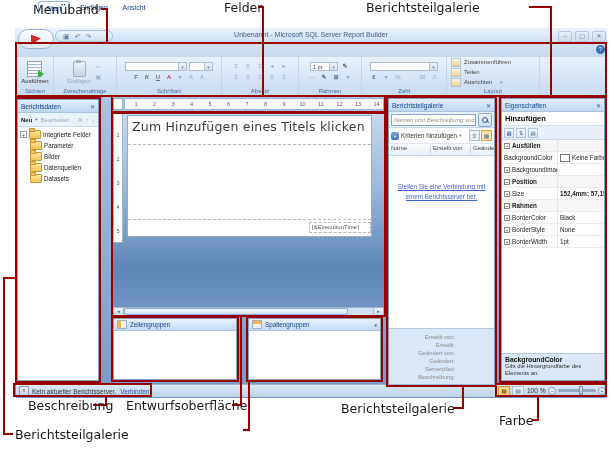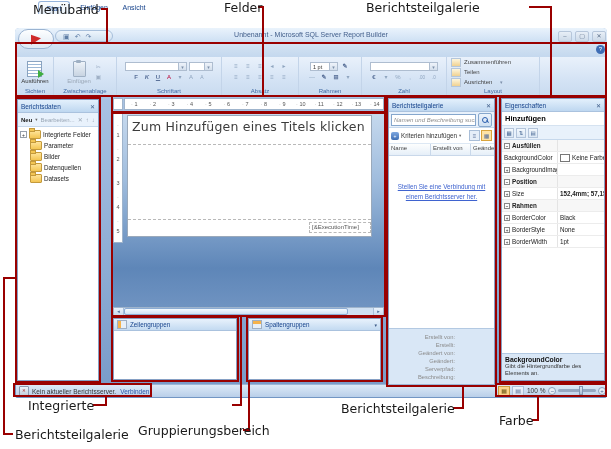--- a/index.html
+++ b/index.html
@@ -539,19 +539,19 @@
   <div class="rline" style="left:462px;top:386px;width:2px;height:23px;"></div>
   <div class="rline" style="left:532px;top:419px;width:7px;height:2px;"></div>
   <div class="rline" style="left:537px;top:396px;width:2px;height:25px;"></div>
   <div class="rline" style="left:3px;top:277px;width:2px;height:158px;"></div>
   <div class="rline" style="left:3px;top:277px;width:12px;height:2px;"></div>
   <div class="rline" style="left:3px;top:433px;width:10px;height:2px;"></div>
 
   <div class="callout" style="left:33px;top:2px;">Menüband</div>
   <div class="callout" style="left:224px;top:0px;">Felder</div>
   <div class="callout" style="left:366px;top:0px;">Berichtsteilgalerie</div>
-  <div class="callout" style="left:28px;top:398px;">Integrierte</div>
+  <div class="callout" style="left:28px;top:398px;">Beschreibung</div>
+  <div class="callout" style="left:126px;top:398px;">Entwurfsoberfläche</div>
   <div class="callout" style="left:341px;top:401px;">Berichtsteilgalerie</div>
   <div class="callout" style="left:499px;top:413px;">Farbe</div>
-  <div class="callout" style="left:138px;top:423px;">Gruppierungsbereich</div>
   <div class="callout" style="left:15px;top:427px;">Berichtsteilgalerie</div>
 
 </div>
 
 </body></html>

